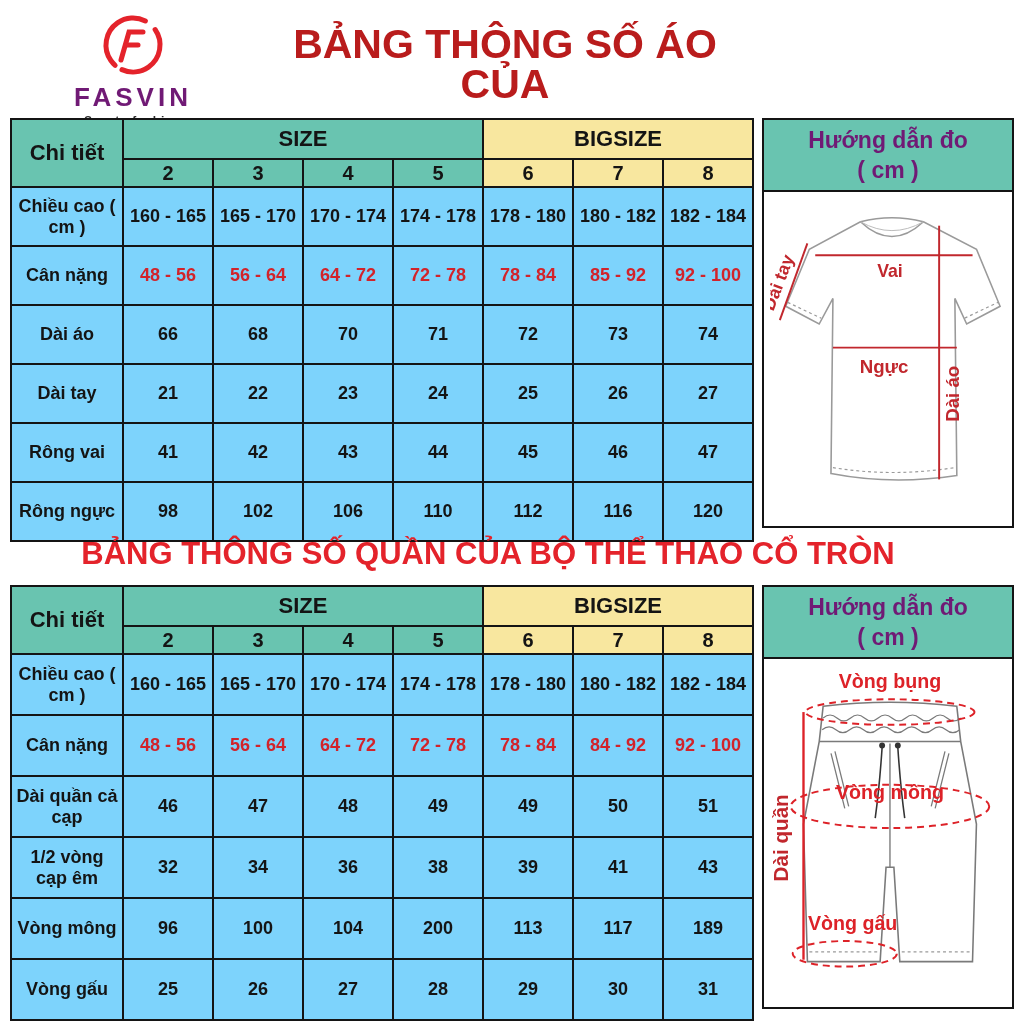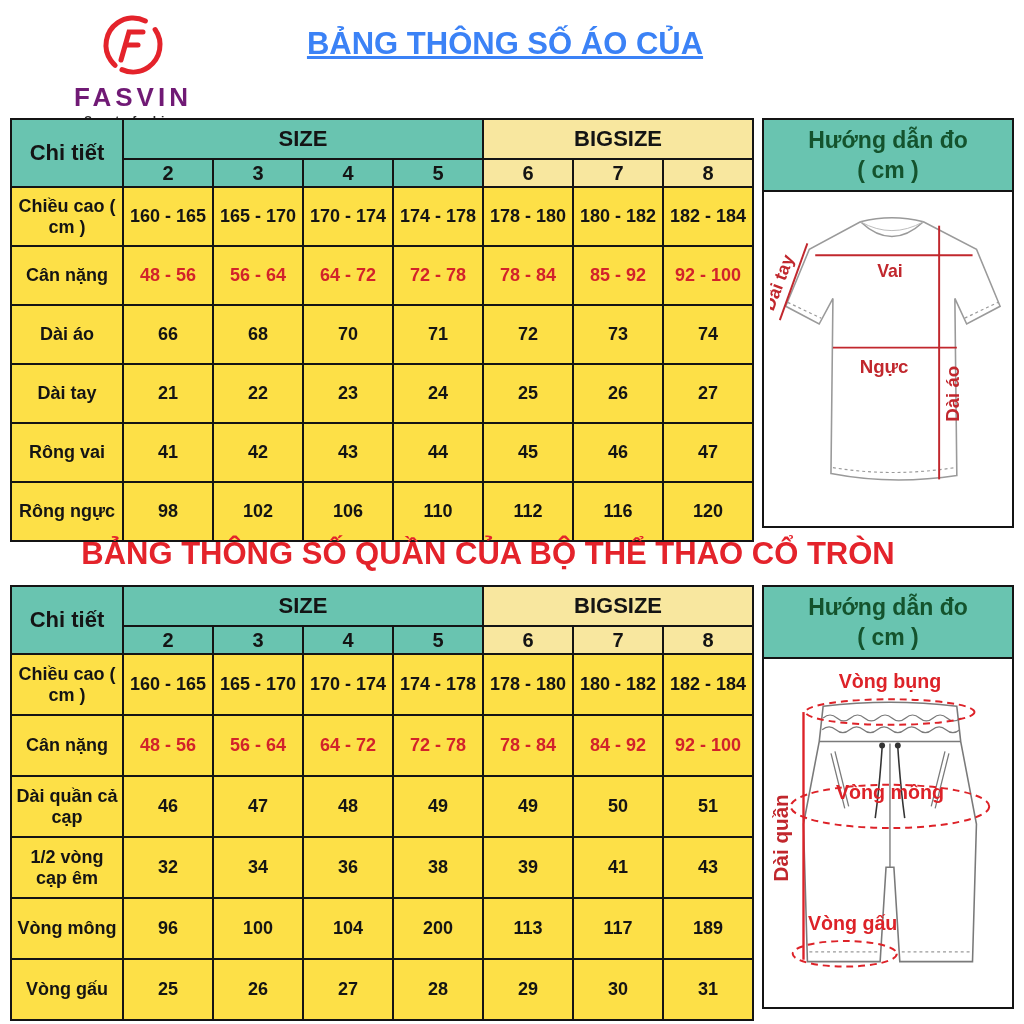--- a/index.html
+++ b/index.html
@@ -6,46 +6,46 @@
   .page{position:relative;width:1024px;height:1024px;background:#fff;
         font-family:"Liberation Sans",sans-serif;overflow:hidden;color:#141414;}
 
   
   .logo{position:absolute;left:48px;top:10px;width:170px;text-align:center;}
   .logo svg{display:block;margin:0 auto;}
   .brand-name{font-size:26px;font-weight:700;letter-spacing:4px;color:#701a75;margin-top:2px;}
   .brand-tag{font-size:12px;font-weight:700;color:#2a2a2a;letter-spacing:1px;margin-top:1px;}
 
   .title1{position:absolute;left:250px;top:24px;width:510px;text-align:center;
-          color:#3b82f6;font-weight:800;font-size:31px;line-height:40px;text-decoration:underline;}
+          color:#b91c1c;font-weight:800;font-size:41px;line-height:40px;}
   .title2{position:absolute;left:0;top:536px;width:976px;text-align:center;
           color:#E4232B;font-weight:800;font-size:31px;line-height:36px;}
 
   
   table.spec{position:absolute;left:10px;border-collapse:collapse;table-layout:fixed;
-             width:719px;background:#fde047;}
+             width:719px;background:#7dd3fc;}
   table.spec td{border:2px solid #141414;text-align:center;vertical-align:middle;
                 font-weight:700;font-size:18px;padding:0 2px;}
   .t1{top:118px;} .t2{top:585px;}
   tr.hr1 td{height:38px;font-size:22px;font-weight:800;}
   tr.hr2 td{height:26px;font-size:20px;font-weight:800;}
   .teal{background:#69C4B0;}
   .yellow{background:#F8E79F;}
   td.detail{font-size:21px;font-weight:800;}
   .t1 tbody td{height:57px;}
   .t2 tbody td{height:59px;}
   tbody td.lab{font-size:18px;font-weight:800;}
   tbody td.red{color:#D2232A;}
 
   
   .guide{position:absolute;left:762px;width:252px;border:2px solid #141414;background:#fff;box-sizing:border-box;}
   .g1{top:118px;height:410px;} .g2{top:585px;height:424px;}
   .gh{height:70px;background:#69C4B0;border-bottom:2px solid #141414;display:flex;
       flex-direction:column;justify-content:center;align-items:center;
-      font-size:23px;font-weight:800;line-height:30px;color:#14532d;}
+      font-size:23px;font-weight:800;line-height:30px;color:#701a75;}
   .gbody{display:flex;justify-content:center;}
   .gbody svg{display:block;}
   .mlabel{font-weight:700;fill:#C1272D;}
   .mlabel2{font-weight:700;fill:#DD2228;}
 </style>
 </head>
 <body>
 
 <div class="page">
 

